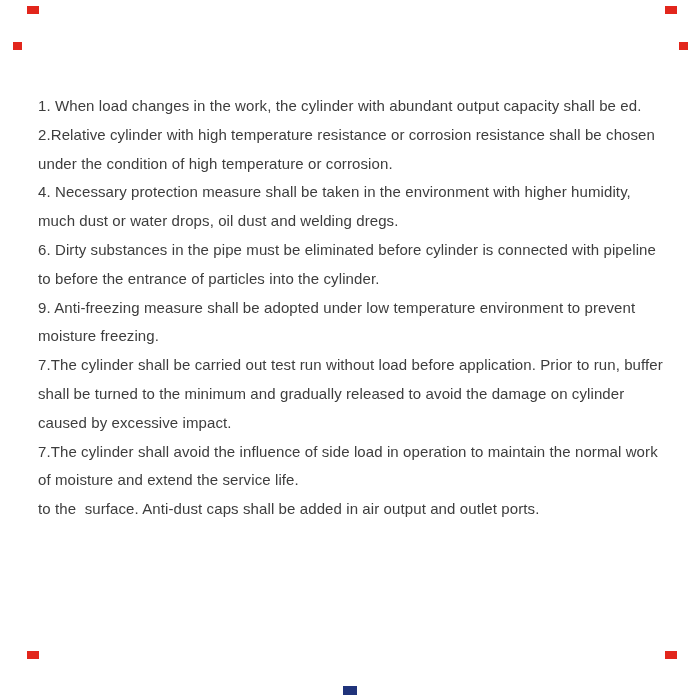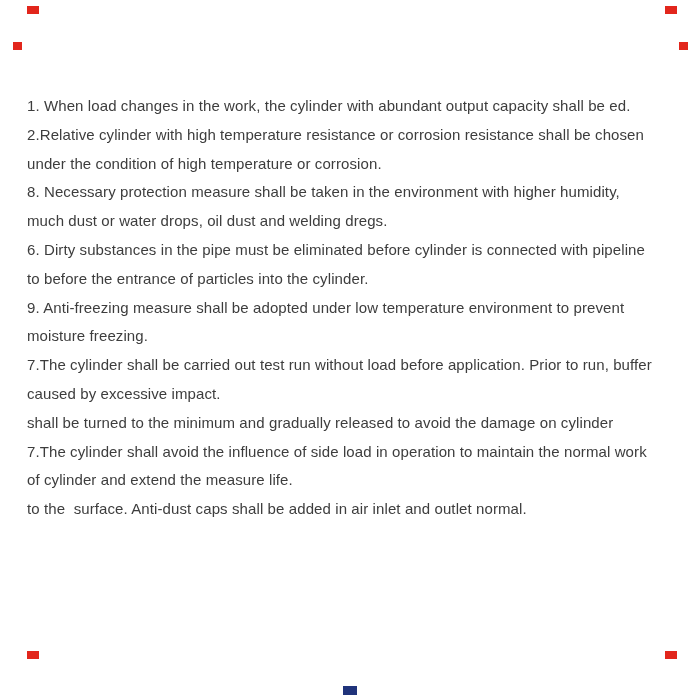--- a/index.html
+++ b/index.html
@@ -14,21 +14,21 @@
     font-family: "Liberation Sans", sans-serif;
     overflow: hidden;
   }
   .page {
     position: absolute;
     inset: 0;
     background: var(--page-bg, #ffffff);
   }
   .text-block {
     position: absolute;
-    left: 27px;
+    left: 38px;
     top: 92px;
     width: 650px;
   }
   .text-line {
     white-space: pre;
     font-size: 15px;
     line-height: 28.8px;
     height: 28.8px;
     color: var(--text-color, #3d3d3d);
     letter-spacing: 0.1px;
@@ -56,27 +56,27 @@
   <div class="mark red mark-left"></div>
   <div class="mark red mark-right"></div>
   <div class="mark red mark-bottom-left"></div>
   <div class="mark red mark-bottom-right"></div>
   <div class="mark blue mark-bottom-center"></div>
 
   <div class="text-block">
     <div class="text-line">1. When load changes in the work, the cylinder with abundant output capacity shall be ed.</div>
     <div class="text-line">2.Relative cylinder with high temperature resistance or corrosion resistance shall be chosen</div>
     <div class="text-line">under the condition of high temperature or corrosion.</div>
-    <div class="text-line">8. Necessary protection measure shall be taken in the environment with higher humidity,</div>
+    <div class="text-line">4. Necessary protection measure shall be taken in the environment with higher humidity,</div>
     <div class="text-line">much dust or water drops, oil dust and welding dregs.</div>
     <div class="text-line">6. Dirty substances in the pipe must be eliminated before cylinder is connected with pipeline</div>
     <div class="text-line">to before the entrance of particles into the cylinder.</div>
     <div class="text-line">9. Anti-freezing measure shall be adopted under low temperature environment to prevent</div>
     <div class="text-line">moisture freezing.</div>
     <div class="text-line">7.The cylinder shall be carried out test run without load before application. Prior to run, buffer</div>
+    <div class="text-line">shall be turned to the minimum and gradually released to avoid the damage on cylinder</div>
     <div class="text-line">caused by excessive impact.</div>
-    <div class="text-line">shall be turned to the minimum and gradually released to avoid the damage on cylinder</div>
     <div class="text-line">7.The cylinder shall avoid the influence of side load in operation to maintain the normal work</div>
-    <div class="text-line">of cylinder and extend the measure life.</div>
-    <div class="text-line">to the  surface. Anti-dust caps shall be added in air inlet and outlet normal.</div>
+    <div class="text-line">of moisture and extend the service life.</div>
+    <div class="text-line">to the  surface. Anti-dust caps shall be added in air output and outlet ports.</div>
   </div>
 
 </div>
 
 </body></html>

